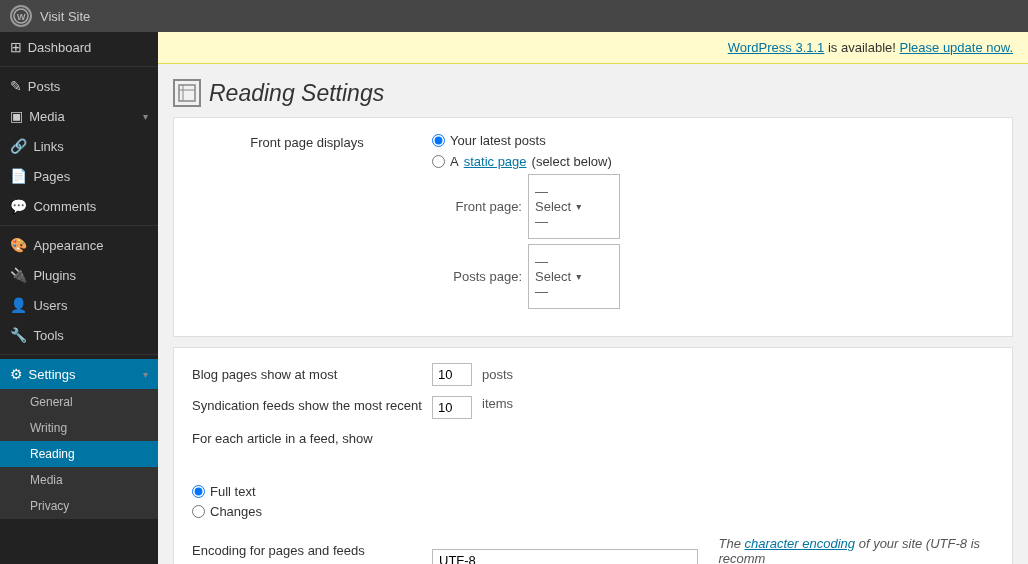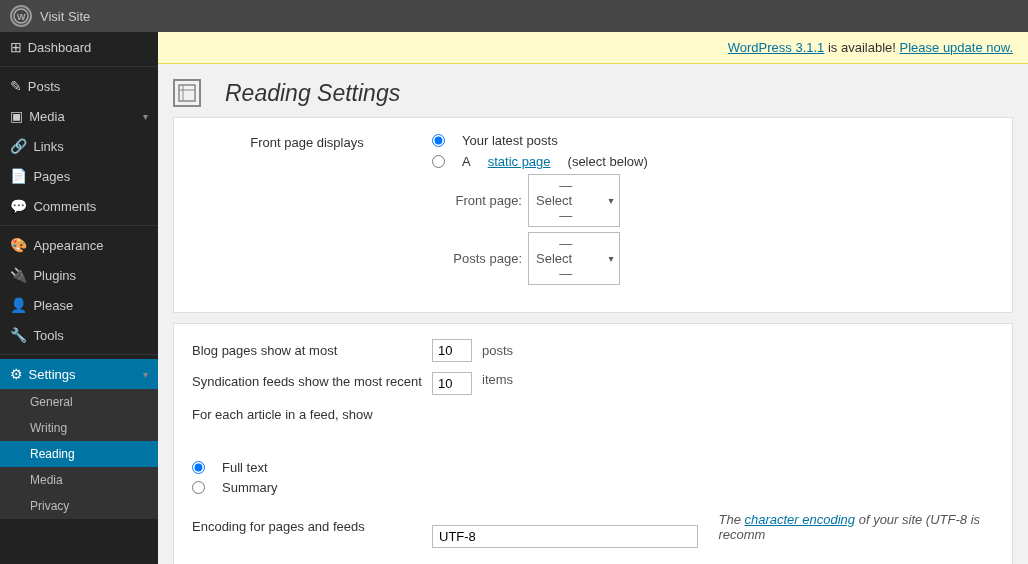--- a/index.html
+++ b/index.html
@@ -101,21 +101,21 @@
     .update-banner a {
       color: #0074a2;
       text-decoration: underline;
       cursor: pointer;
     }
 
     
     .page-header {
       display: flex;
       align-items: center;
-      gap: 24px;
+      gap: 8px;
       padding: 15px 15px 10px 15px;
     }
     .page-header-icon {
       width: 28px; height: 28px;
       border: 2px solid #888;
       display: flex; align-items: center; justify-content: center;
       font-size: 14px; color: #666;
     }
     .page-header-title {
       font-size: 23px;
@@ -150,21 +150,21 @@
       padding-top: 2px;
       font-weight: normal;
       text-align: center;
     }
     .form-control {
       flex: 1;
     }
 
     
     .radio-group { display: flex; flex-direction: column; gap: 6px; }
-    .radio-option { display: flex; align-items: center; gap: 17px; font-size: 13px; }
+    .radio-option { display: flex; align-items: center; gap: 5px; font-size: 13px; }
     .radio-option input[type="radio"] { margin: 0; }
 
     
     .select-row {
       display: flex;
       align-items: center;
       margin-top: 5px;
       margin-left: 0;
       gap: 6px;
       font-size: 13px;
@@ -172,25 +172,24 @@
     .select-label-inline {
       width: 90px;
       text-align: right;
       color: #555;
     }
     .select-dropdown {
       display: flex;
       align-items: center;
       border: 1px solid #bbb;
       background: #fff;
-      padding: 3px 6px;
+      padding: 9px 6px;
       cursor: pointer;
       font-size: 13px;
       min-width: 90px;
-      text-align: right;
     }
     .select-dropdown span { flex: 1; color: #555; }
     .select-arrow { font-size: 10px; color: #555; margin-left: 4px; }
 
     
     .number-input-row {
       display: flex;
       align-items: center;
       margin-bottom: 10px;
       gap: 10px;
@@ -307,21 +306,21 @@
     <div class="sidebar-item">
       <span class="sidebar-icon">🎨</span>
       <span>Appearance</span>
     </div>
     <div class="sidebar-item">
       <span class="sidebar-icon">🔌</span>
       <span>Plugins</span>
     </div>
     <div class="sidebar-item">
       <span class="sidebar-icon">👤</span>
-      <span>Please</span>
+      <span>Users</span>
     </div>
     <div class="sidebar-item">
       <span class="sidebar-icon">🔧</span>
       <span>Tools</span>
     </div>
     <div class="sidebar-section-divider"></div>
     <div class="sidebar-item highlighted">
       <span class="sidebar-icon">⚙</span>
       <span>Settings</span>
       <span class="sidebar-arrow">▾</span>
@@ -408,21 +407,21 @@
 
         <div class="number-input-row" style="align-items: flex-start; flex-direction: column;">
           <div class="number-input-label" style="padding-top:2px;">For each article in a feed, show</div>
           <div class="radio-inline-group">
             <label class="radio-option">
               <input type="radio" name="feed_show" checked="" style="">
               <span>Full text</span>
             </label>
             <label class="radio-option">
               <input type="radio" name="feed_show" style="">
-              <span>Summary</span>
+              <span>Changes</span>
             </label>
           </div>
         </div>
 
         <div class="number-input-row encoding-row">
           <div class="number-input-label">Encoding for pages and feeds</div>
           <input type="text" class="text-input" value="UTF-8" style="">
           <span class="encoding-note">
             <span>The </span><a class="encoding-link">character encoding</a><span> of your site (UTF-8 is recomm</span>
           </span>

